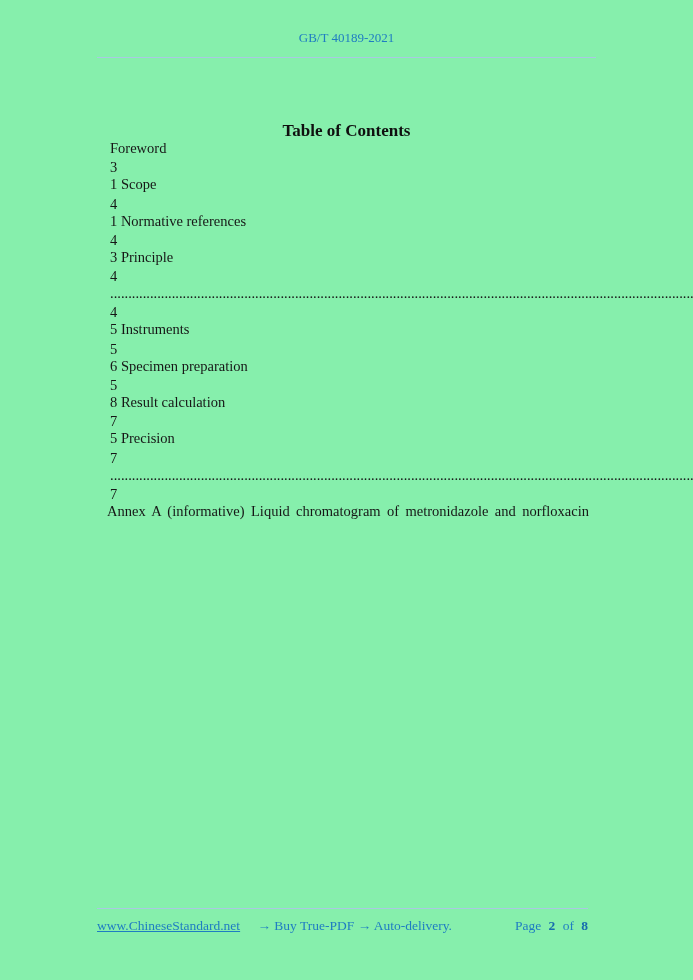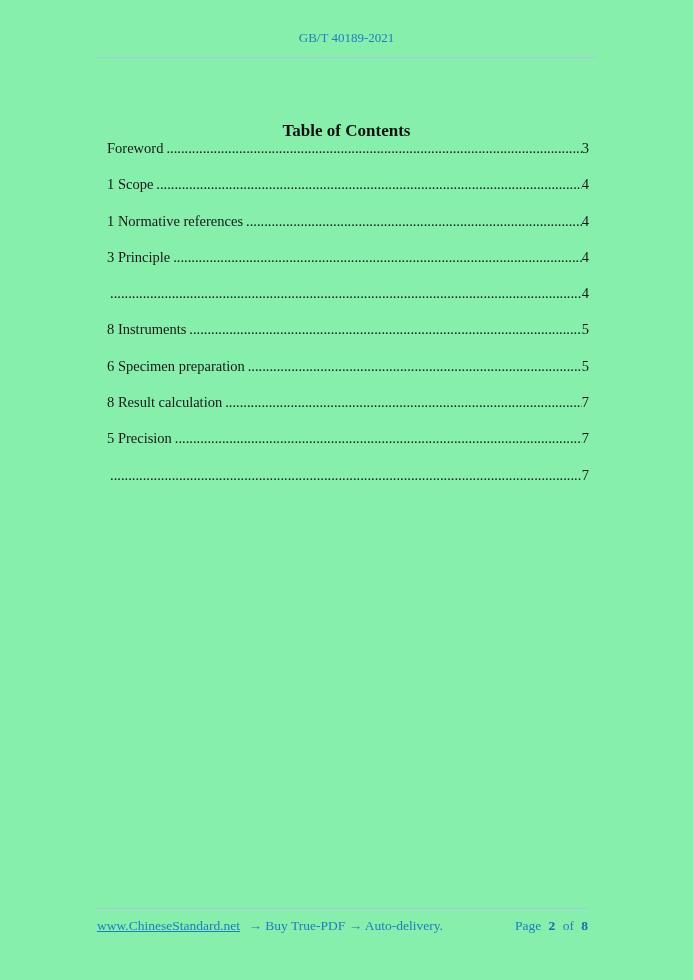--- a/index.html
+++ b/index.html
@@ -41,20 +41,21 @@
     top: 140px; left: 107px;
     width: 482px;
     font-size: 14.5px;
     color: #161616;
   }
   .toc-row {
     display: flex;
     align-items: baseline;
     height: 36.3px;
     line-height: 17px;
+    flex-direction: column;
   }
   .toc-label { white-space: nowrap; }
   .toc-dots {
     flex: 1;
     overflow: hidden;
     white-space: nowrap;
     margin-left: 3px;
   }
   .toc-dots::after {
     content: "........................................................................................................................................................................................";
@@ -80,21 +81,21 @@
     width: 491px;
     display: flex;
     justify-content: space-between;
     align-items: baseline;
     font-size: 13.5px;
     color: #1f7dc2;
     line-height: 17px;
   }
   .footer-left { white-space: nowrap; }
   .site-link { text-decoration: underline; cursor: pointer; }
-  .footer-tagline { margin-left: 5px; }
+  .footer-tagline { margin-left: 14px; }
   .footer-right { white-space: nowrap; }
   .page-num { font-weight: bold; margin: 0 4px; color: #176cae; }
   .page-num:last-child { margin-right: 0; }
 </style>
 </head>
 <body>
 
 <div class="page">
 
   <div class="header-text">GB/T 40189-2021</div>
@@ -127,21 +128,21 @@
       <span class="toc-dots"></span>
       <span class="toc-page">4</span>
     </div>
 
     <div class="toc-row">
       <span class="toc-dots"></span>
       <span class="toc-page">4</span>
     </div>
 
     <div class="toc-row">
-      <span class="toc-label">8 Instruments</span>
+      <span class="toc-label">5 Instruments</span>
       <span class="toc-dots"></span>
       <span class="toc-page">5</span>
     </div>
 
     <div class="toc-row">
       <span class="toc-label">6 Specimen preparation</span>
       <span class="toc-dots"></span>
       <span class="toc-page">5</span>
     </div>
 
@@ -156,20 +157,21 @@
       <span class="toc-label">5 Precision</span>
       <span class="toc-dots"></span>
       <span class="toc-page">7</span>
     </div>
 
     <div class="toc-row">
       <span class="toc-dots"></span>
       <span class="toc-page">7</span>
     </div>
 
+    <div class="annex-line1">Annex A (informative) Liquid chromatogram of metronidazole and norfloxacin</div>
 
 
   </div>
 
   <div class="footer-rule"></div>
 
   <div class="footer">
     <div class="footer-left">
       <span class="site-link">www.ChineseStandard.net</span>
       <span class="footer-tagline">→ Buy True-PDF → Auto-delivery.</span>

